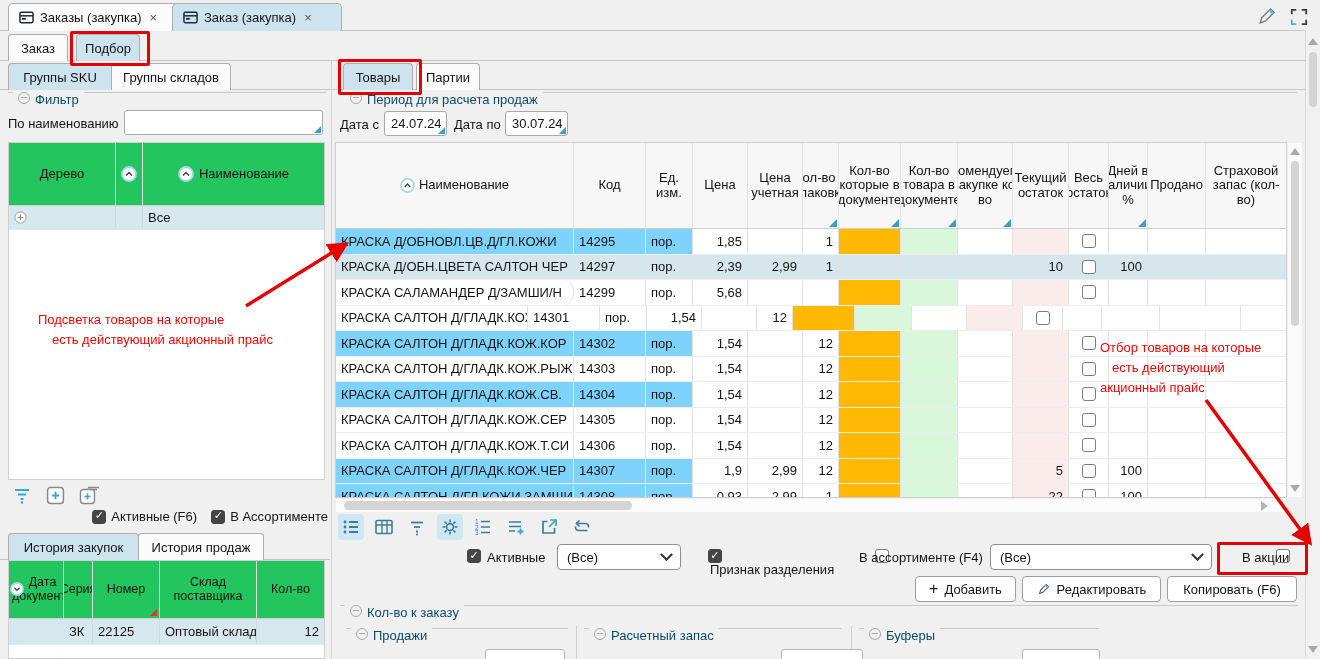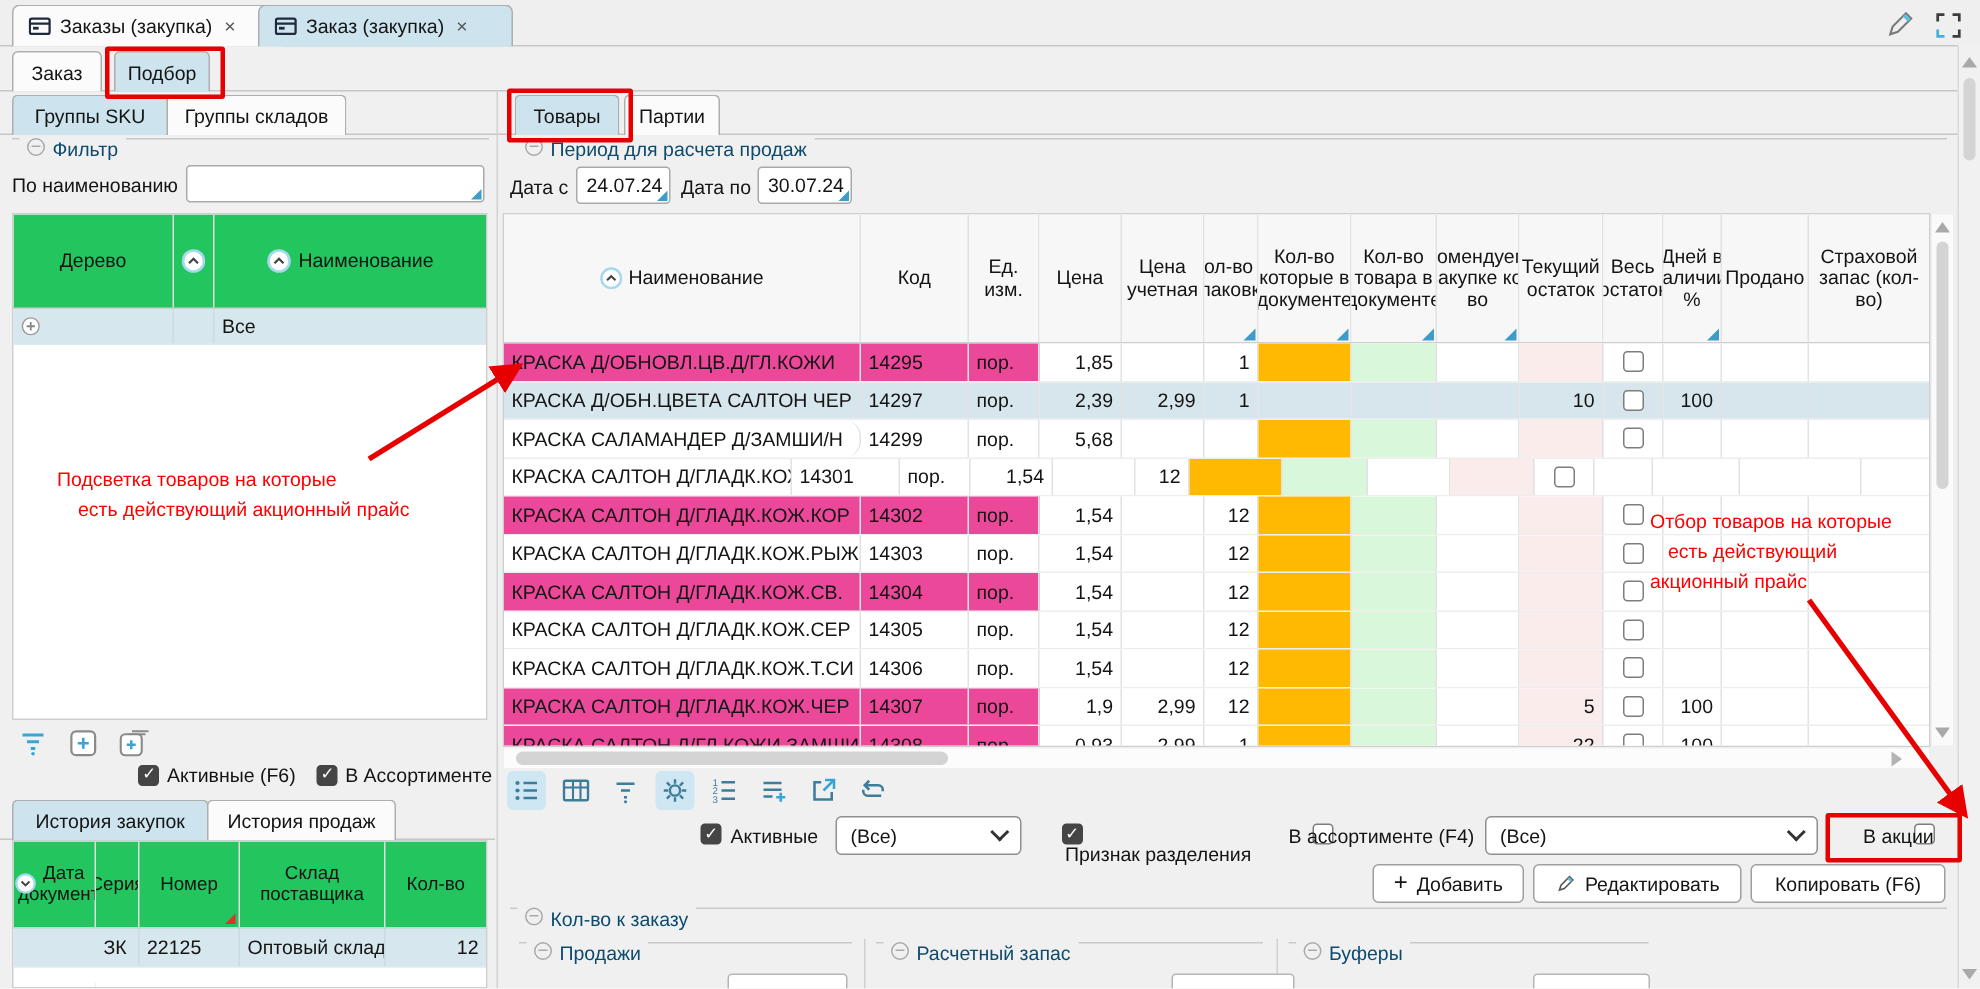--- a/index.html
+++ b/index.html
@@ -63,21 +63,21 @@
   #phead{display:flex;height:86px;background:#f7f7f7;border-bottom:1px solid #cfcfcf;box-sizing:border-box;}
   .pcell{box-sizing:border-box;border-right:1px solid #e2e2e2;overflow:hidden;flex:none;}
   .pcell.hc{display:flex;align-items:center;justify-content:center;gap:4px;text-align:center;padding:2px 2px;line-height:1.12;position:relative;background:#f7f7f7;}
   .pcell.hc.tri::after{content:"";position:absolute;right:1px;bottom:1px;border-left:8px solid transparent;border-bottom:8px solid #3d9dc8;}
   .prow{display:flex;height:24.5px;border-bottom:1px solid #ededed;background:#fff;}
   .pcell.b{display:flex;align-items:center;padding:0 5px;white-space:nowrap;}
   .pcell.ar{justify-content:flex-end;}
   .c-orange{background:#ffb902;}
   .c-green{background:#d9f7da;}
   .c-pink{background:#fbecec;}
-  .promo{background:#ec4899;}
+  .promo{background:#7dd3fc;}
   .prow.sel .pcell.b{background:#d7e6ec;}
   .prow.sel .c-orange{background:#cfc26b;}
   .prow.sel .c-green{background:#c2e3d3;}
   .prow.sel .c-pink{background:#d5dde1;}
   .pcell.b .cb{margin:0 auto;}
 
   
   .tri-up{width:0;height:0;border-left:5px solid transparent;border-right:5px solid transparent;border-bottom:7px solid #a9a9a9;}
   .tri-down{width:0;height:0;border-left:5px solid transparent;border-right:5px solid transparent;border-top:7px solid #a9a9a9;}
   .tri-right{width:0;height:0;border-top:5px solid transparent;border-bottom:5px solid transparent;border-left:7px solid #b3b3b3;}

